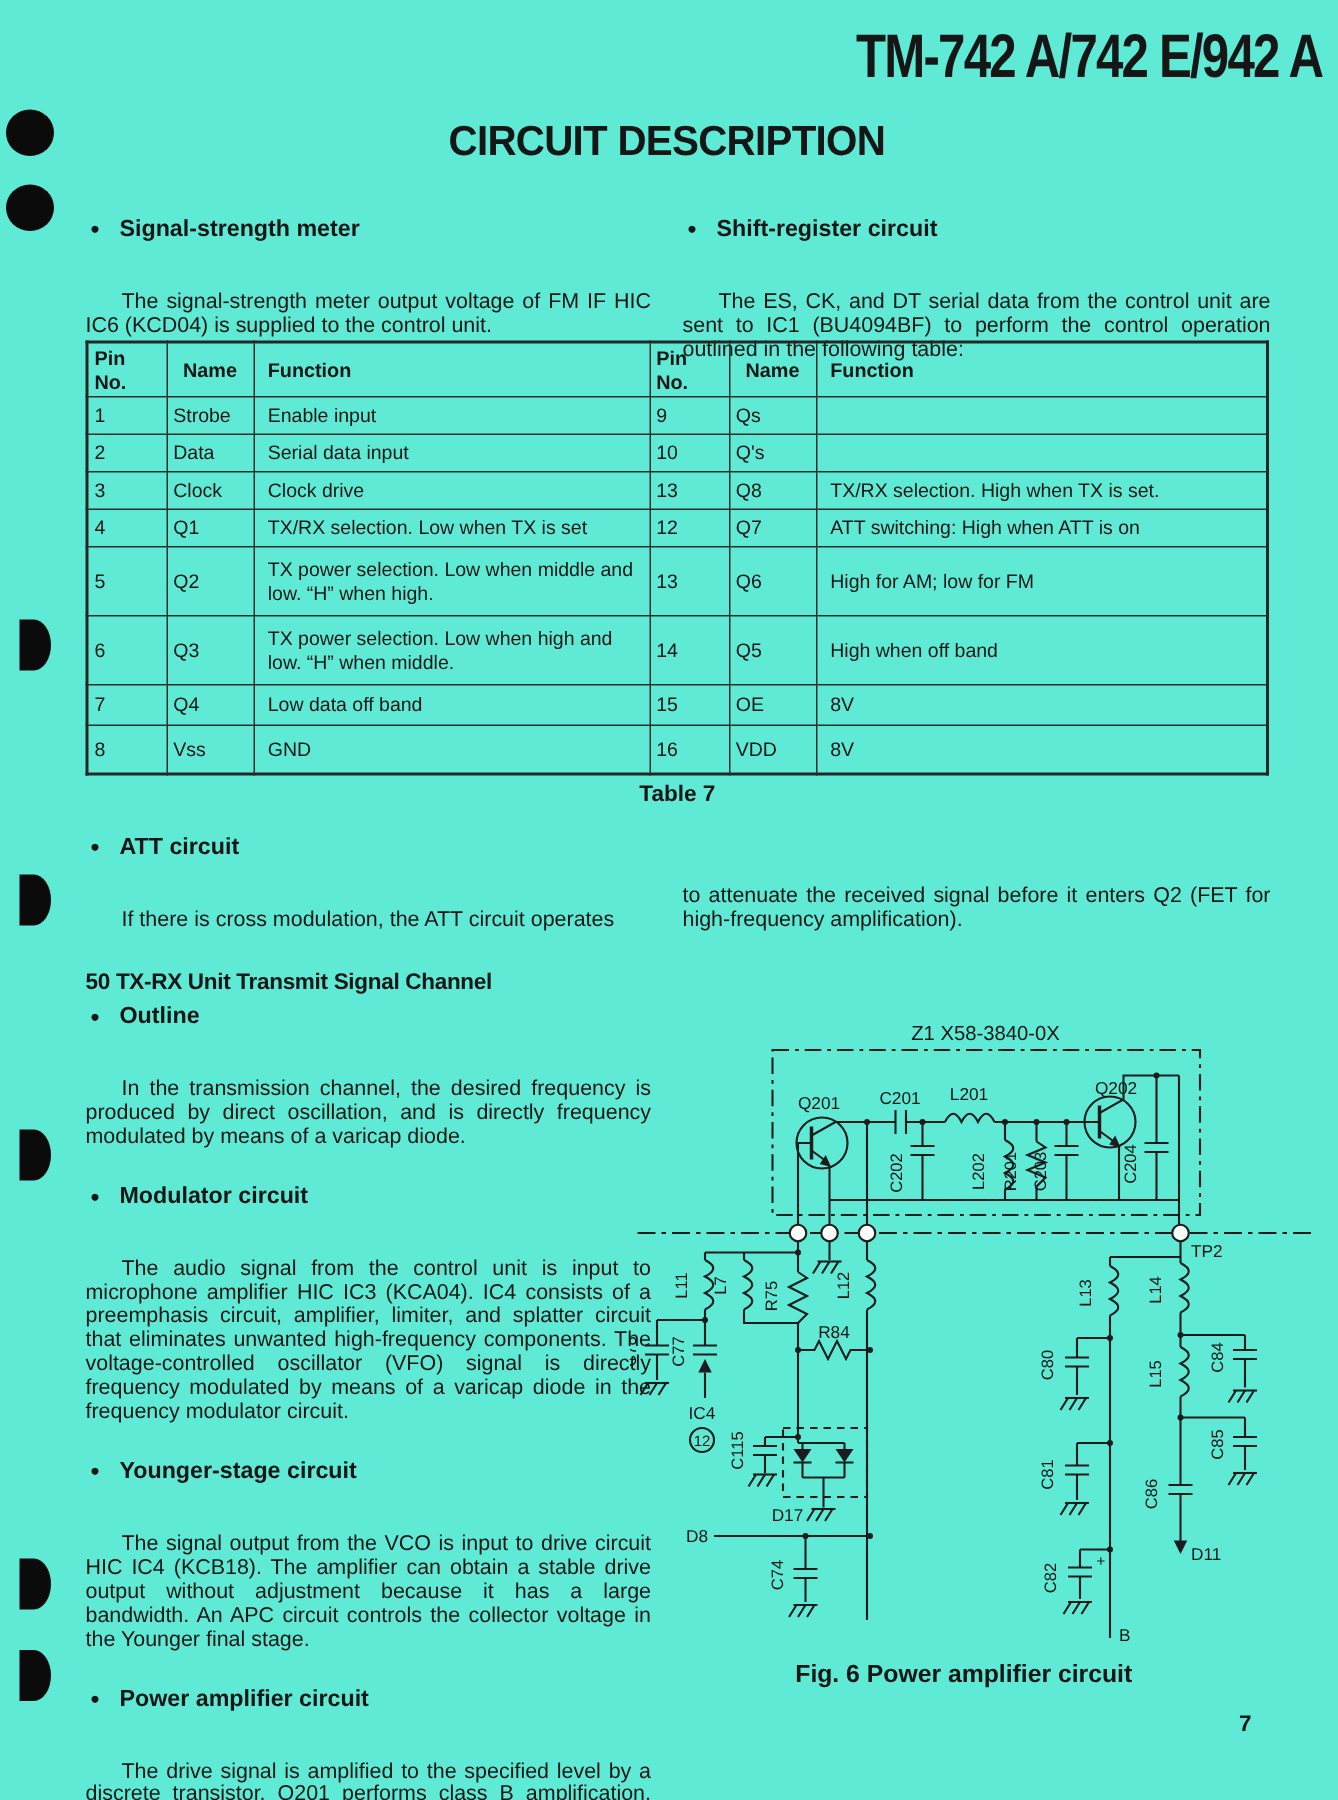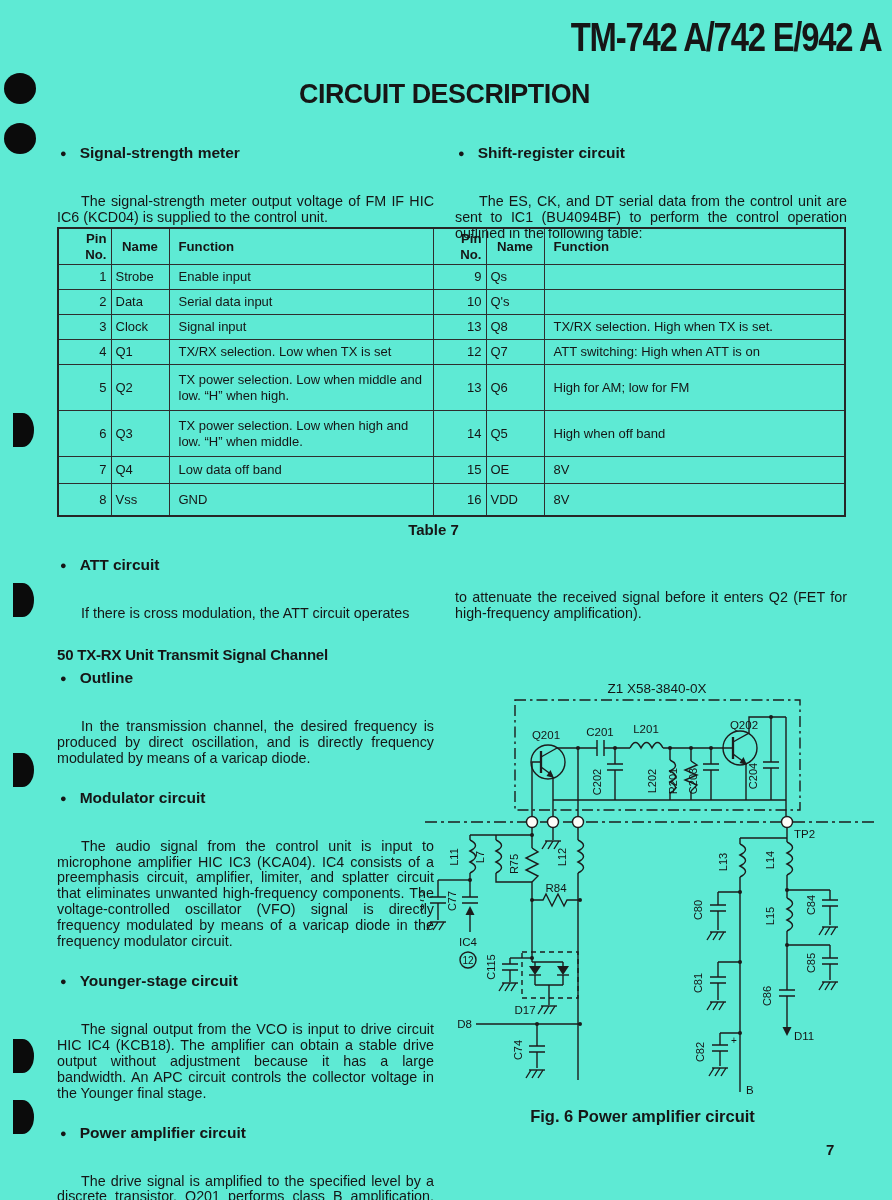--- a/index.html
+++ b/index.html
@@ -40,30 +40,30 @@
   .channel-h { font-size:15px; font-weight:bold; margin:24px 0 6px 0; letter-spacing:-.2px; }
 
   
   .pin-table-wrap { position:absolute; left:57px; top:227px; width:789px; }
   table.pins { border-collapse:collapse; width:789px; table-layout:fixed; border:2.5px solid #262626; }
   table.pins th, table.pins td {
     border:1.4px solid #2e2e2e; font-size:13px; line-height:15.5px;
     padding:2px 4px; vertical-align:middle; background:transparent;
   }
   table.pins th { font-size:13.2px; }
-  .c-pin  { width:53px; text-align:right; }
+  .c-pin  { width:53px; text-align:left; }
   .c-name { width:58px; }
   .c-fn   { width:264px; text-align:left; padding-left:9px !important; }
   .c-fn2  { width:301px; text-align:left; padding-left:9px !important; }
   tr.rh  { height:26px; }
   tr.r-s { height:25px; }
   tr.r-m { height:46px; }
   tr.r-e { height:27px; }
   tr.r-l { height:32px; }
-  .table-caption { position:absolute; left:39px; top:521px; width:789px; text-align:center; font-weight:bold; font-size:15px; }
+  .table-caption { position:absolute; left:57px; top:521px; width:789px; text-align:center; font-weight:bold; font-size:15px; }
 
   .fig-caption { position:absolute; left:425px; top:1107px; width:435px; text-align:center; font-weight:bold; font-size:16.5px; }
   .page-num { position:absolute; left:826px; top:1141px; font-size:15px; font-weight:bold; }
 
   .diagram { position:absolute; left:420px; top:655px; width:472px; height:470px; }
   .diagram text { font-family:"Liberation Sans", sans-serif; fill:#151515; }
 </style>
 </head>
 <body>
 
@@ -123,21 +123,21 @@
         <td class="c-pin">2</td>
         <td class="c-name">Data</td>
         <td class="c-fn">Serial data input</td>
         <td class="c-pin">10</td>
         <td class="c-name">Q's</td>
         <td class="c-fn2"></td>
       </tr>
       <tr class="r-s">
         <td class="c-pin">3</td>
         <td class="c-name">Clock</td>
-        <td class="c-fn">Signal input</td>
+        <td class="c-fn">Clock drive</td>
         <td class="c-pin">13</td>
         <td class="c-name">Q8</td>
         <td class="c-fn2">TX/RX selection. High when TX is set.</td>
       </tr>
       <tr class="r-s">
         <td class="c-pin">4</td>
         <td class="c-name">Q1</td>
         <td class="c-fn">TX/RX selection. Low when TX is set</td>
         <td class="c-pin">12</td>
         <td class="c-name">Q7</td>

